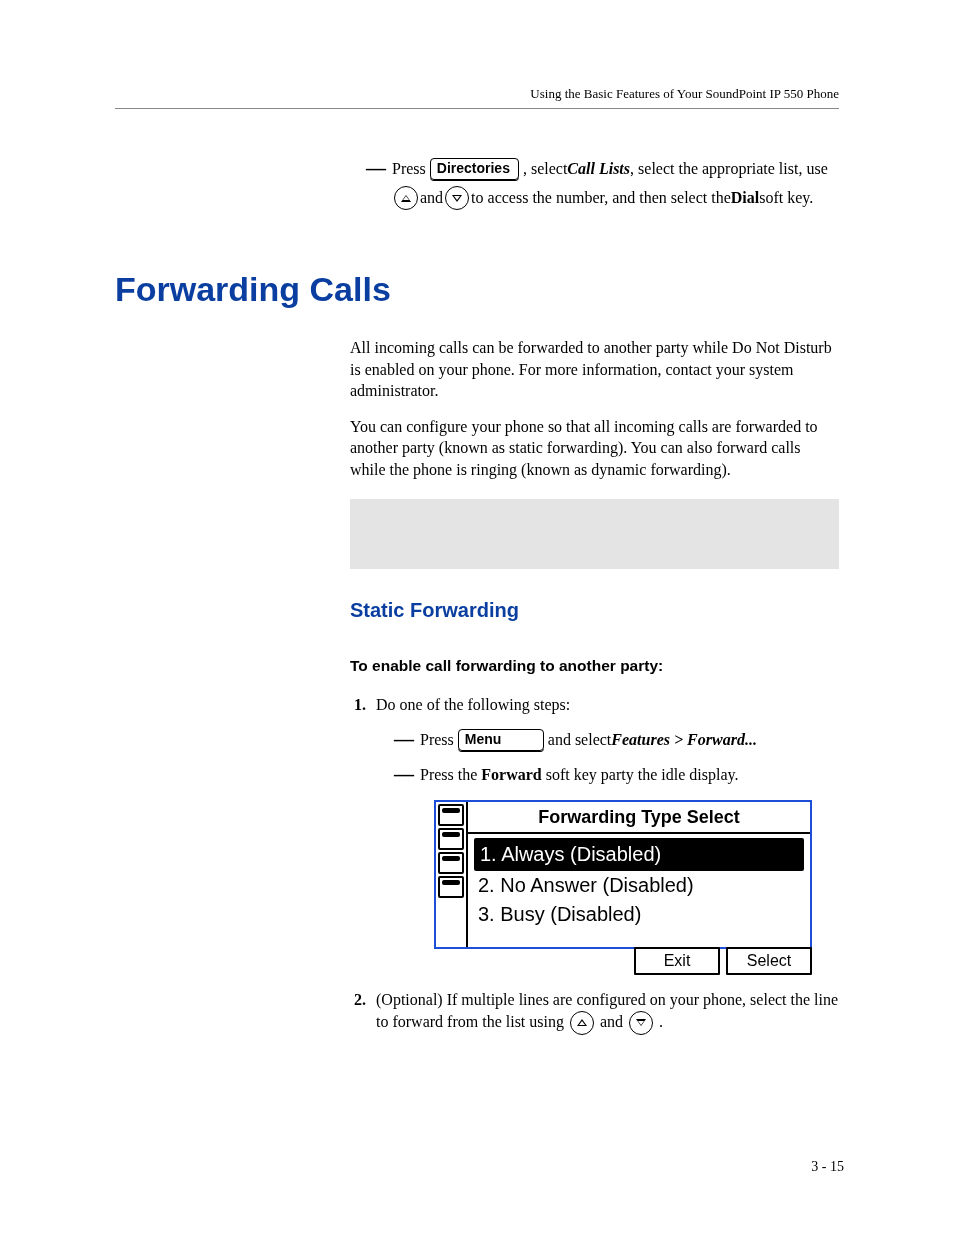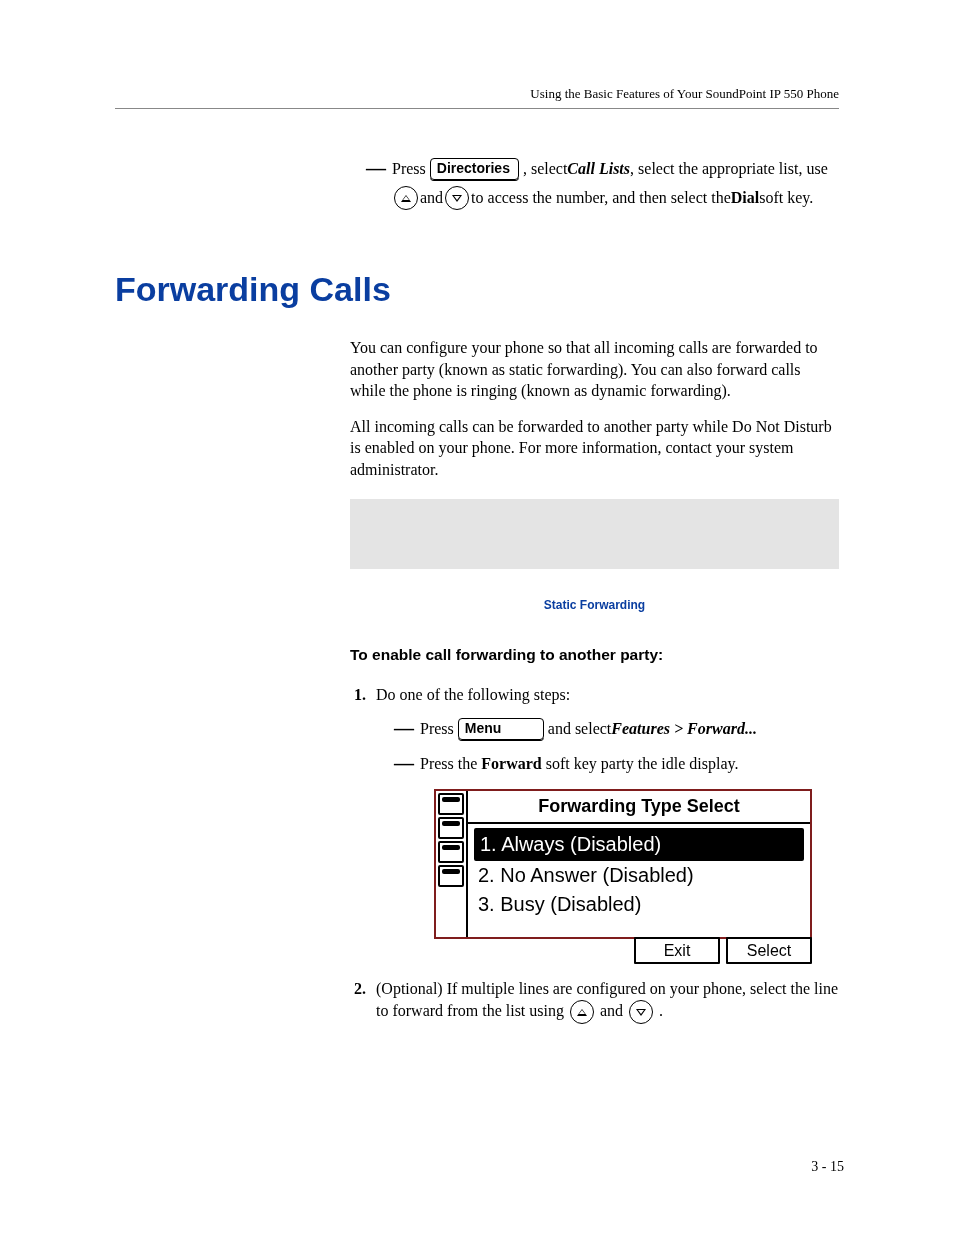--- a/index.html
+++ b/index.html
@@ -122,23 +122,22 @@
   }
   .note-box {
     background:#e4e4e4;
     height:70px;
     margin: 18px 0 28px 0;
   }
   .sub-heading {
     font-family: 'Trebuchet MS','Segoe UI',Arial,sans-serif;
     font-weight: bold;
     color:#0a3ea0;
-    font-size:12px;
+    font-size:20px;
     margin: 18px 0 32px 0;
-    text-align: center;
   }
   .proc-title {
     font-family: 'Trebuchet MS','Segoe UI',Arial,sans-serif;
     font-weight: bold;
     font-size:15.5px;
     margin-bottom:18px;
   }
   ol.proc {
     margin:0;
     padding-left:20px;
@@ -152,21 +151,21 @@
     font-weight:bold;
   }
   .sub-dash {
     margin:10px 0 6px 18px;
   }
   .lcd-wrap {
     margin: 12px 0 14px 58px;
     width:378px;
   }
   .lcd {
-    border:2px solid #7f1d1d;
+    border:2px solid #1d4ed8;
     background:#fff;
     display:flex;
   }
   .lcd-icons {
     width:26px;
     display:flex;
     flex-direction:column;
     gap:2px;
     padding:2px;
     border-right:2px solid #000;
@@ -265,22 +264,22 @@
         <span class="bold">Dial</span>
         <span> soft key.</span>
       </div>
     </div>
 
   </div>
 
   <h1 class="section-title">Forwarding Calls</h1>
 
   <div class="body-block">
+    <div class="para">All incoming calls can be forwarded to another party while Do Not Disturb is enabled on your phone. For more information, contact your system administrator.</div>
     <div class="para">You can configure your phone so that all incoming calls are forwarded to another party (known as static forwarding). You can also forward calls while the phone is ringing (known as dynamic forwarding).</div>
-    <div class="para">All incoming calls can be forwarded to another party while Do Not Disturb is enabled on your phone. For more information, contact your system administrator.</div>
     <div class="note-box"></div>
 
     <div class="sub-heading">Static Forwarding</div>
 
     <div class="proc-title">To enable call forwarding to another party:</div>
 
     <ol class="proc">
       <li>
         <span>Do one of the following steps:</span>
         <div class="sub-dash">

